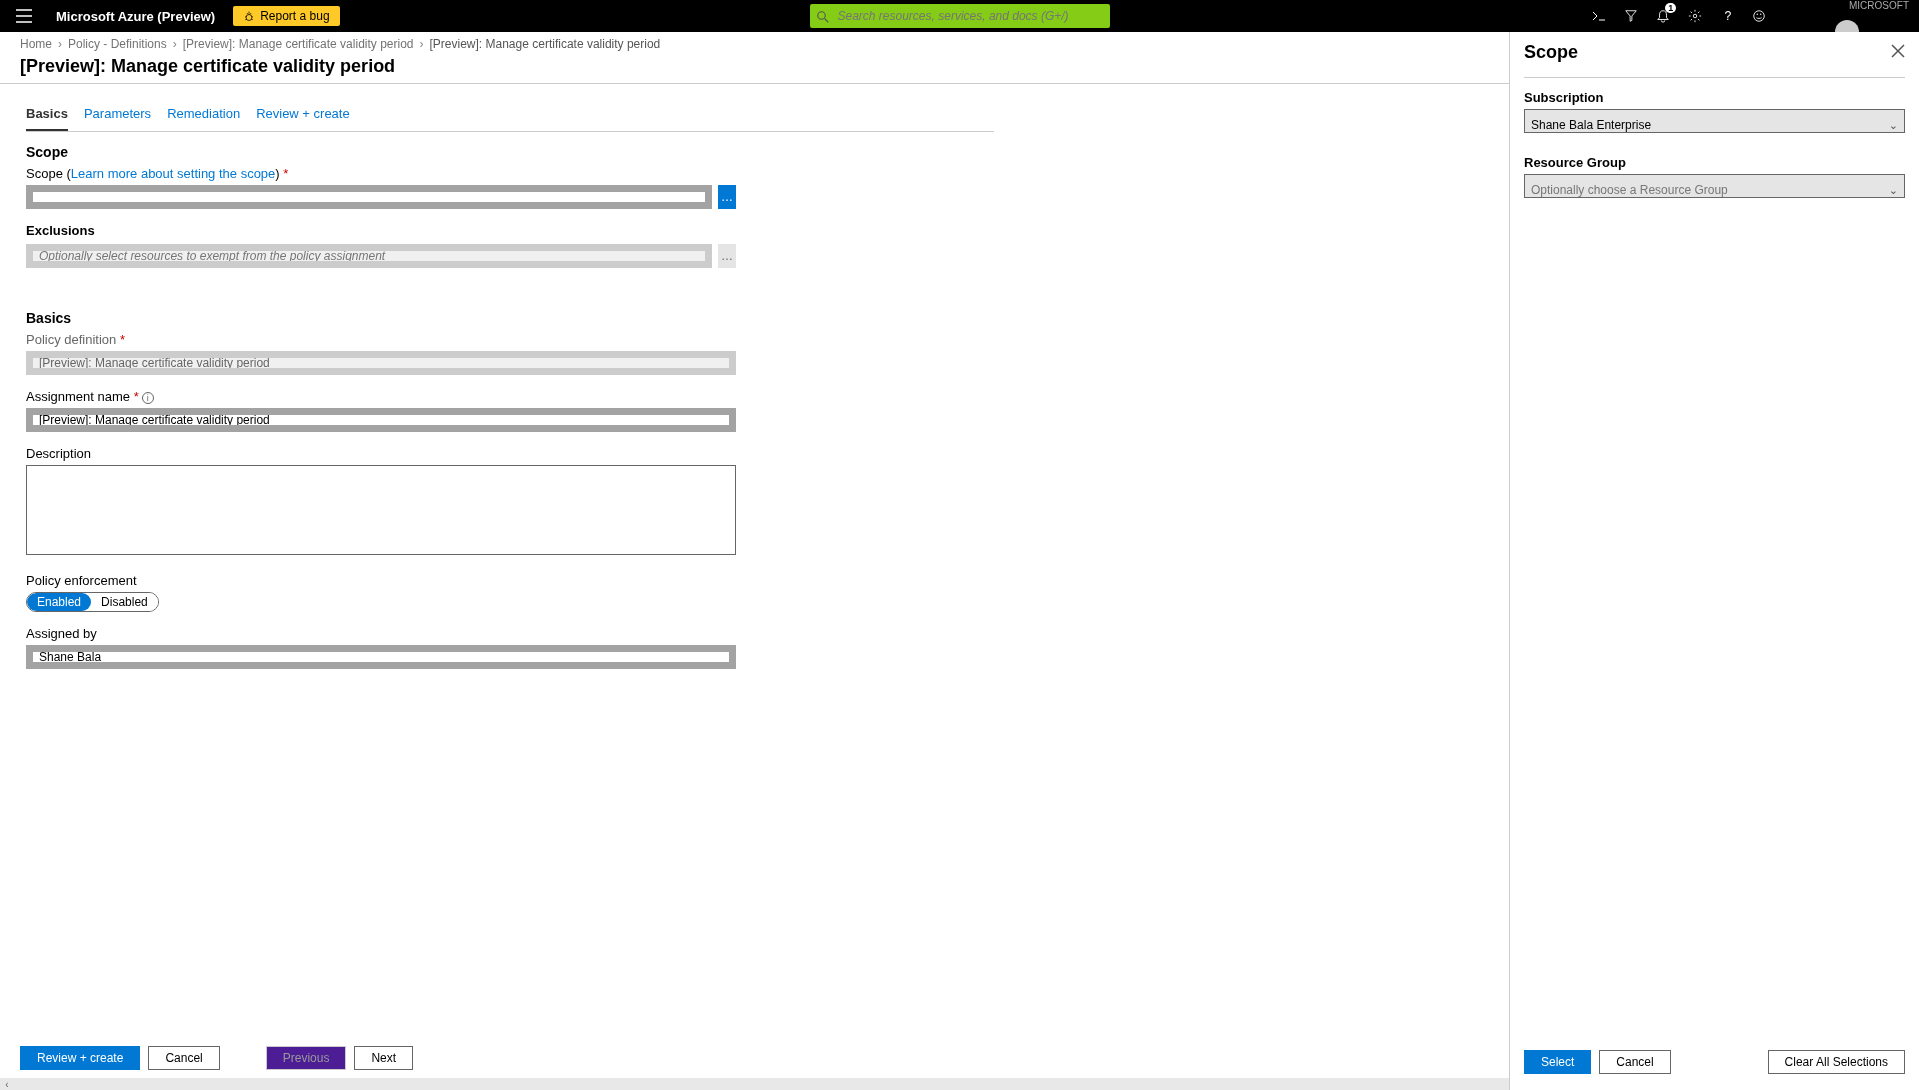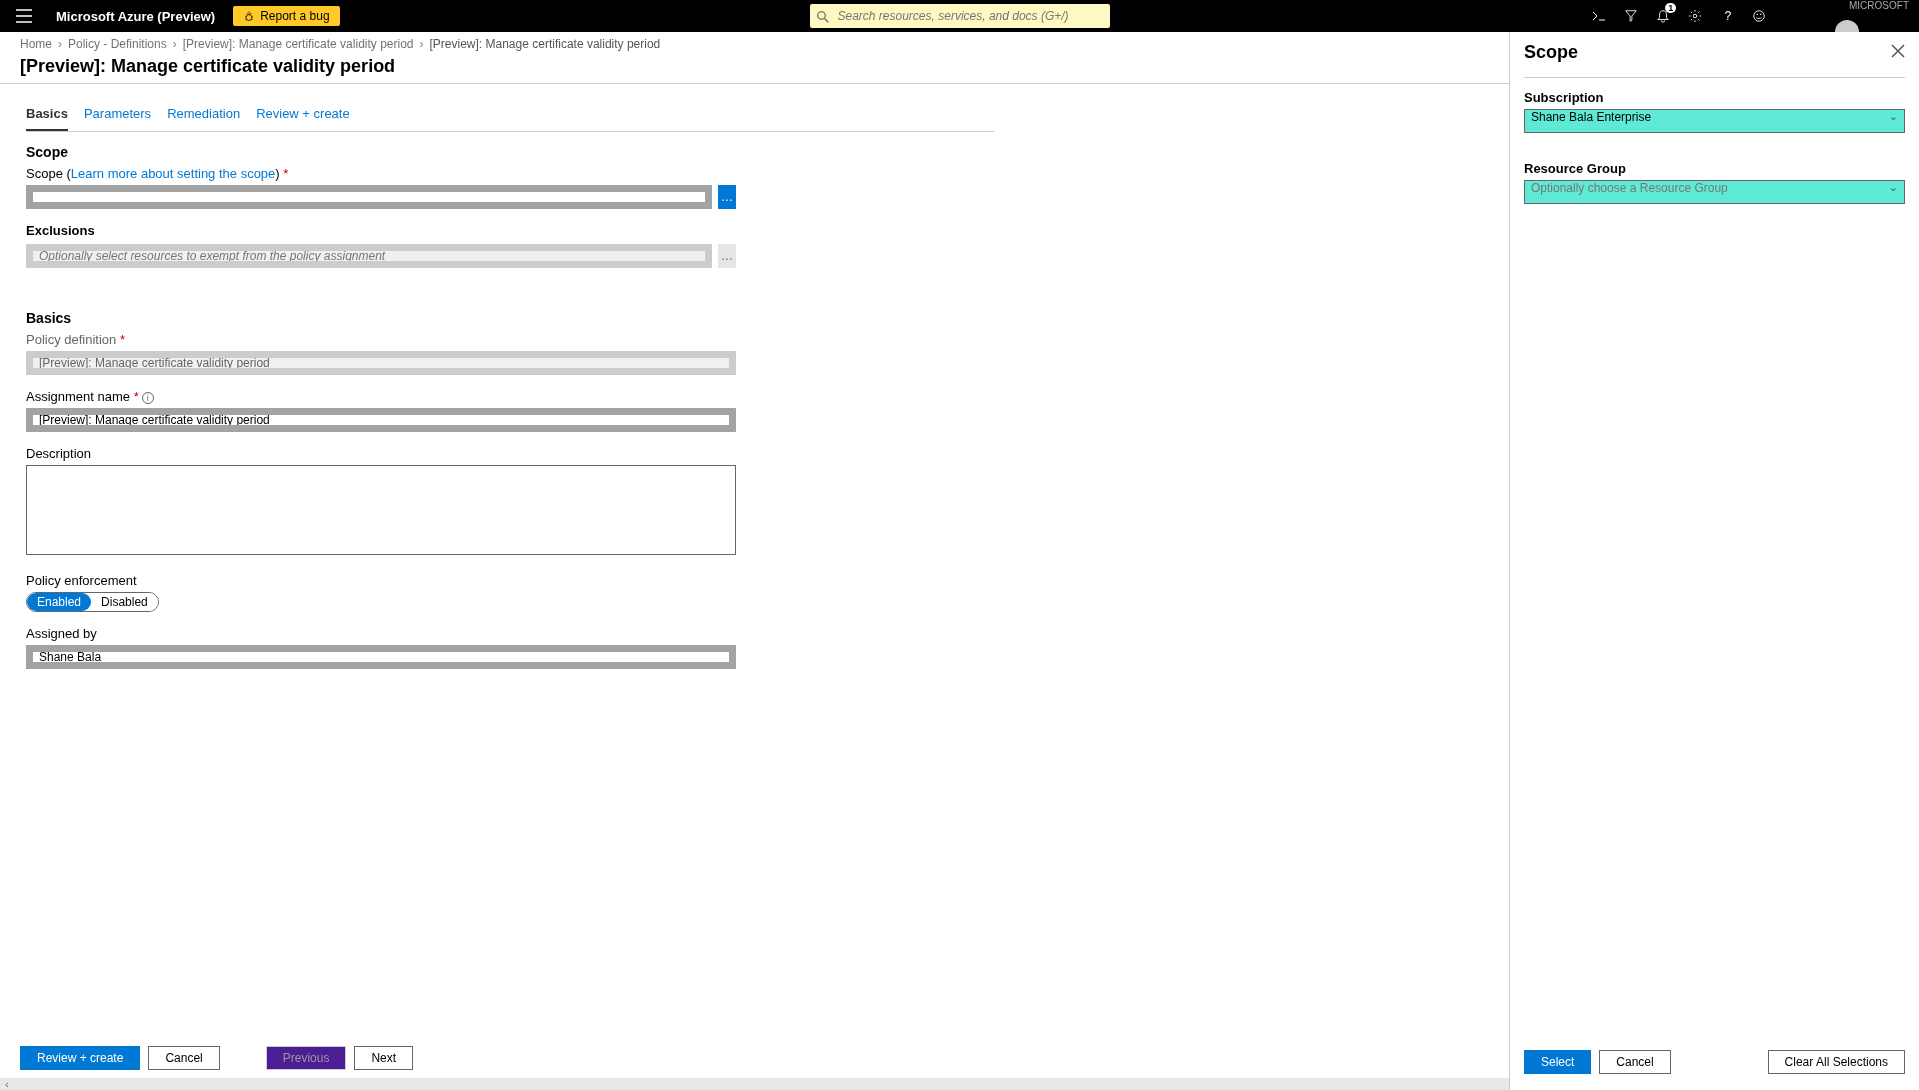--- a/index.html
+++ b/index.html
@@ -4,21 +4,21 @@
   <style>
     * { box-sizing: border-box; margin: 0; padding: 0; font-family: "Segoe UI", Arial, sans-serif; }
     body { width: 1919px; height: 1090px; background: #fff; overflow: hidden; position: relative; }
     
     
     .topbar { height: 32px; background: #000; display: flex; align-items: center; color: #fff; }
     .hamburger { width: 48px; height: 32px; display: flex; align-items: center; justify-content: center; cursor: pointer; }
     .brand { font-size: 13px; font-weight: 700; padding: 0 8px; }
     .bug-btn { background: #ffca28; color: #000; border: none; padding: 3px 10px; font-size: 12px; display: flex; align-items: center; gap: 5px; cursor: pointer; margin-left: 10px; border-radius: 2px; }
     .search-wrap { margin-left: auto; margin-right: auto; position: absolute; left: 50%; transform: translateX(-50%); }
-    .search-box { width: 300px; height: 24px; background: #fef9c3; border: none; padding: 0 8px 0 28px; font-size: 12px; color: #555; font-style: italic; border-radius: 2px; }
+    .search-box { width: 300px; height: 24px; background: #84cc16; border: none; padding: 0 8px 0 28px; font-size: 12px; color: #555; font-style: italic; border-radius: 2px; }
     .search-icon-pos { position: absolute; left: 7px; top: 5px; color: #555; }
     .topbar-right { margin-left: auto; display: flex; align-items: center; gap: 0; }
     .topbar-icon { width: 32px; height: 32px; display: flex; align-items: center; justify-content: center; cursor: pointer; color: #fff; position: relative; }
     .notif-badge { position: absolute; top: 3px; right: 3px; background: #fff; color: #000; font-size: 9px; border-radius: 8px; padding: 0 3px; font-weight: bold; }
     .user-block { display: flex; align-items: center; gap: 8px; padding: 0 10px; flex-direction: column; }
     .user-text { text-align: right; font-size: 11px; line-height: 12px; }
     .user-text .tenant { font-size: 10px; color: #aaa; }
     .avatar { width: 24px; height: 24px; border-radius: 50%; background: #ccc; }
     
     
@@ -72,21 +72,21 @@
     .scroll-arrow { width: 14px; height: 12px; display:flex; align-items:center; justify-content:center; color:#666; font-size:10px;}
     
     
     .side-panel { position: absolute; right: 0; top: 32px; bottom: 0; width: 410px; background: #fff; border-left: 1px solid #ccc; display: flex; flex-direction: column; }
     .panel-header { display: flex; justify-content: space-between; align-items: center; padding: 10px 14px 6px; }
     .panel-title { font-size: 18px; font-weight: 600; }
     .close-x { cursor: pointer; font-size: 16px; color: #555;}
     .panel-divider { border-top: 1px solid #ccc; margin: 8px 14px 12px; }
     .panel-body { padding: 0 14px; flex:1; }
     .panel-field-label { font-size: 13px; font-weight: 600; margin-bottom: 4px; }
-    .dropdown { width: 100%; height: 24px; border: 1px solid #666; padding: 0 6px; font-size: 12px; margin-bottom: 28px; position: relative; display: flex; align-items: flex-start; justify-content: space-between; cursor: pointer; background:#5eead4;}
+    .dropdown { width: 100%; height: 24px; border: 1px solid #666; padding: 0 6px; font-size: 12px; margin-bottom: 22px; position: relative; display: flex; align-items: flex-end; justify-content: space-between; cursor: pointer; background:#e5e5e5;}
     .dropdown.placeholder { color: #777; }
     .chev { font-size: 11px; color: #555; }
     .panel-footer { padding: 10px 14px 16px; display: flex; gap: 8px; border-top: 1px solid transparent;}
     .panel-footer .spacer { flex: 1; }
     
     .basics-spacer { height: 20px; }
   </style>
 </head>
 <body>
 

